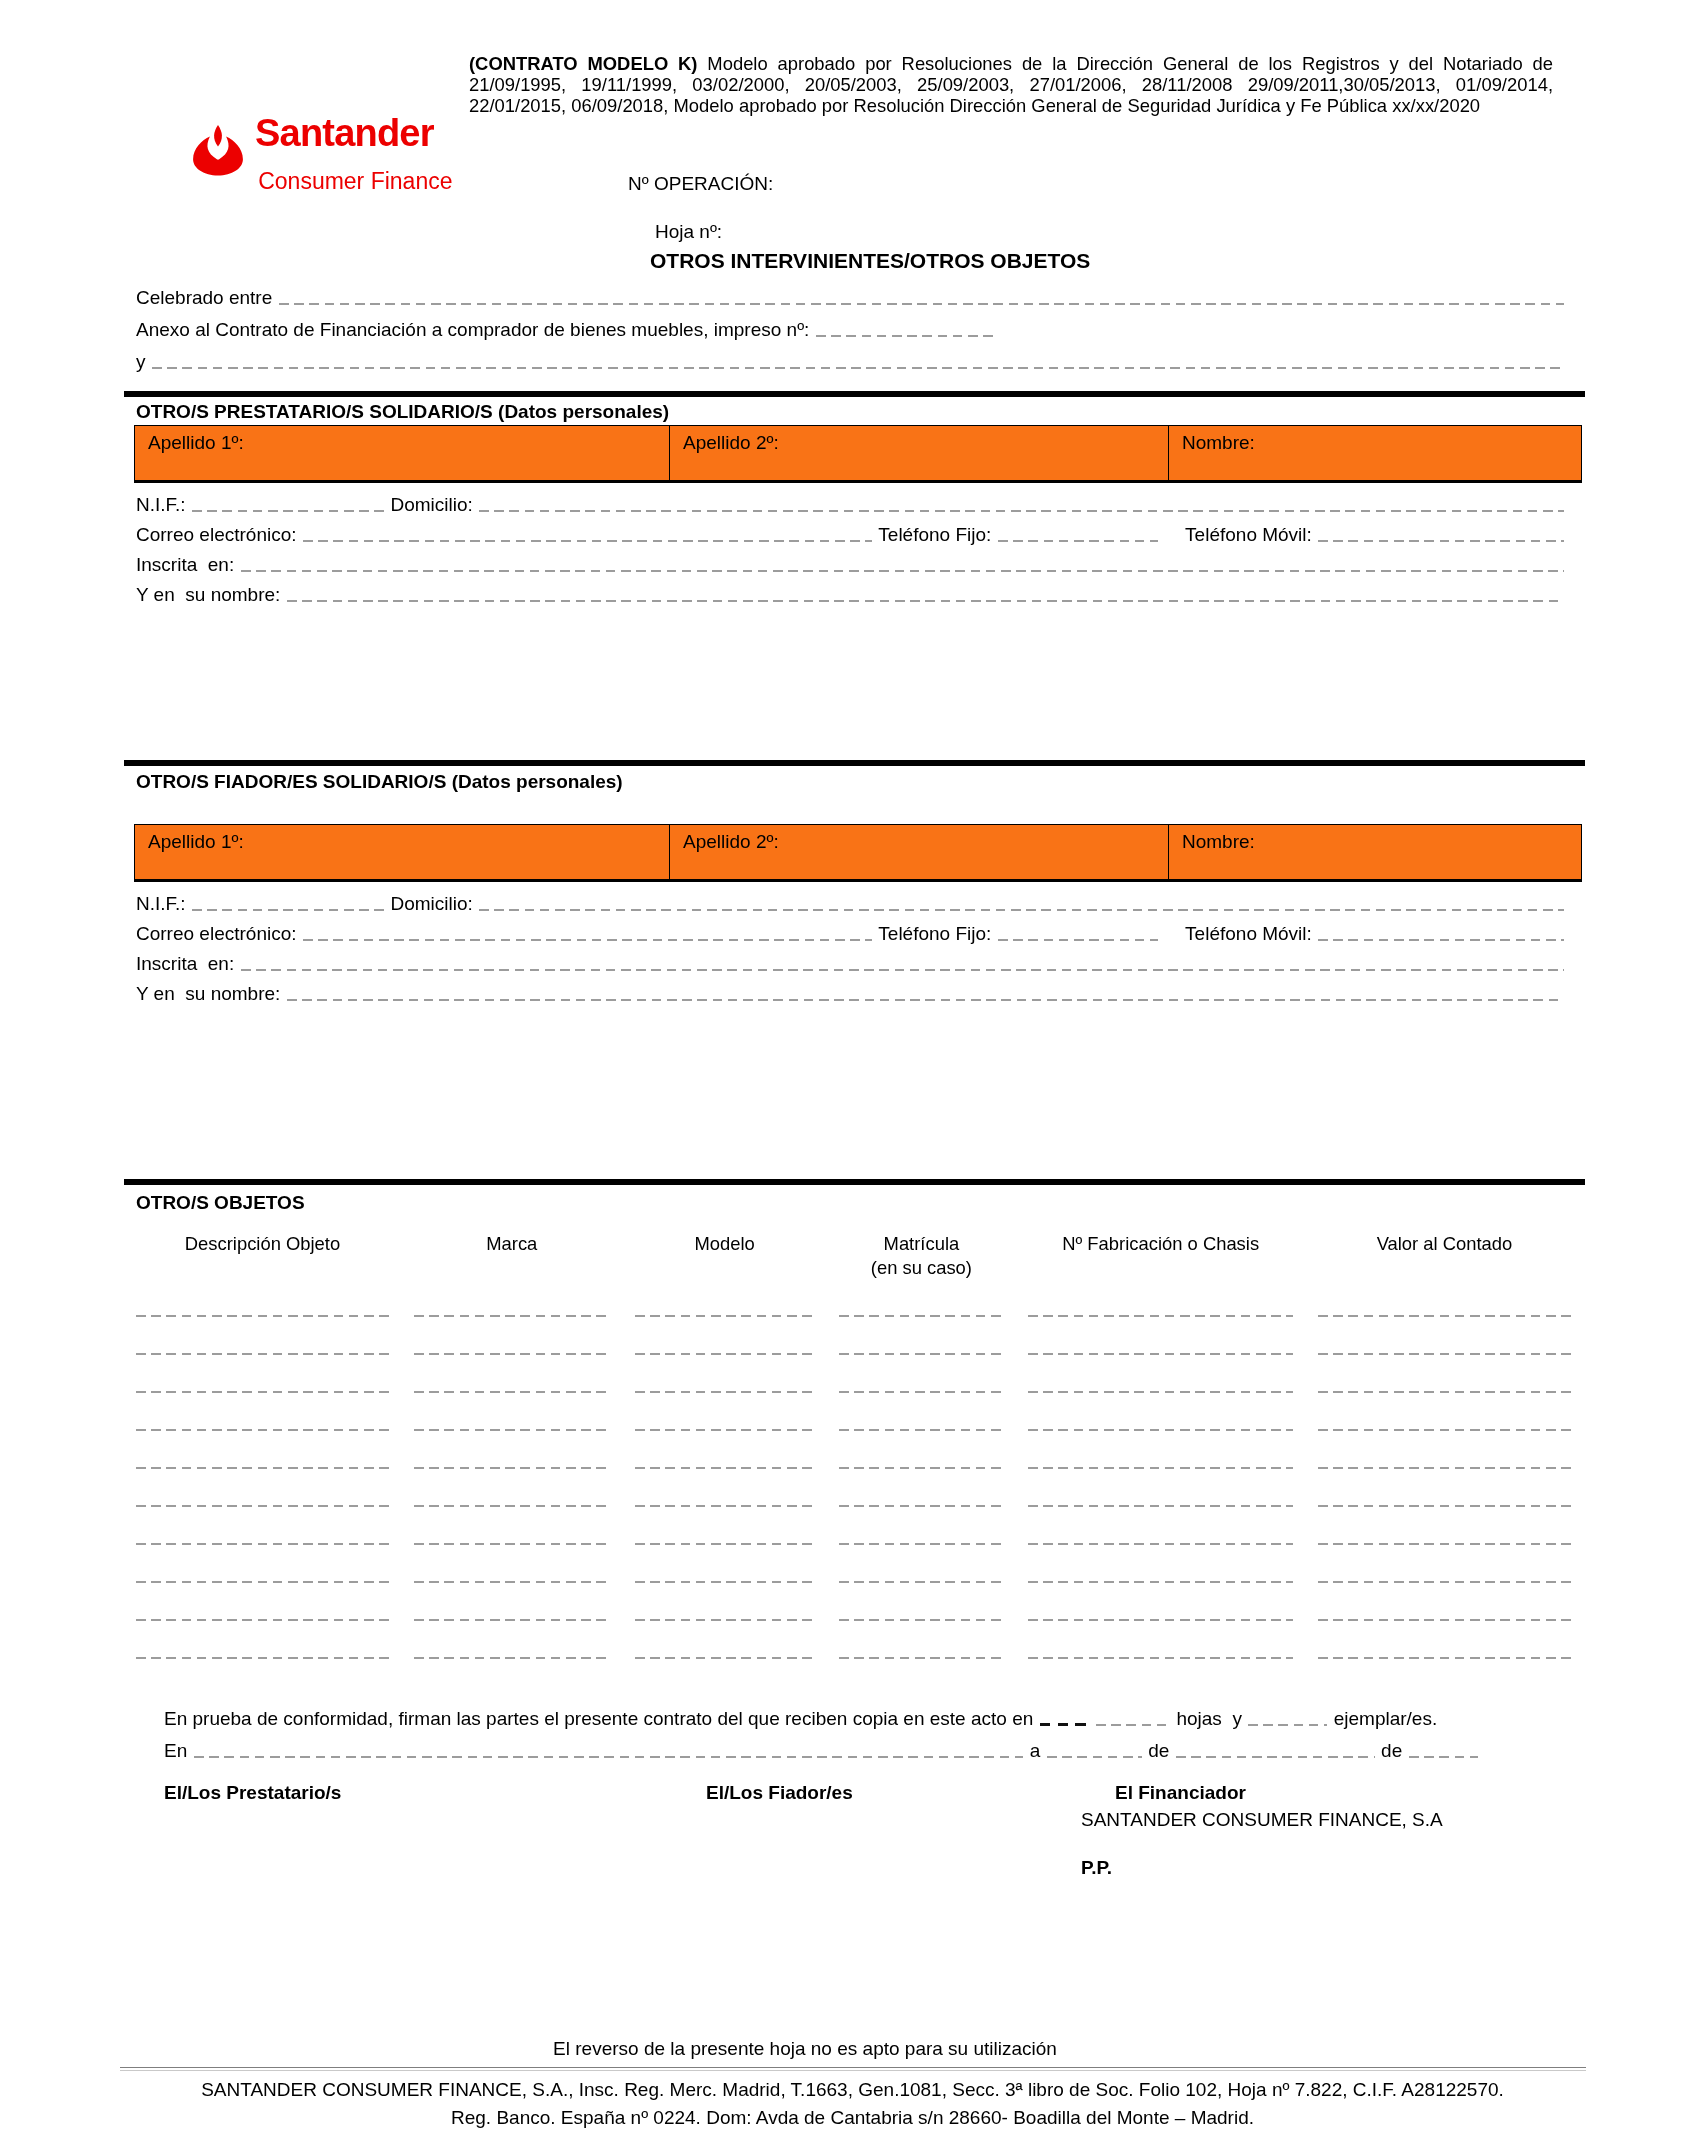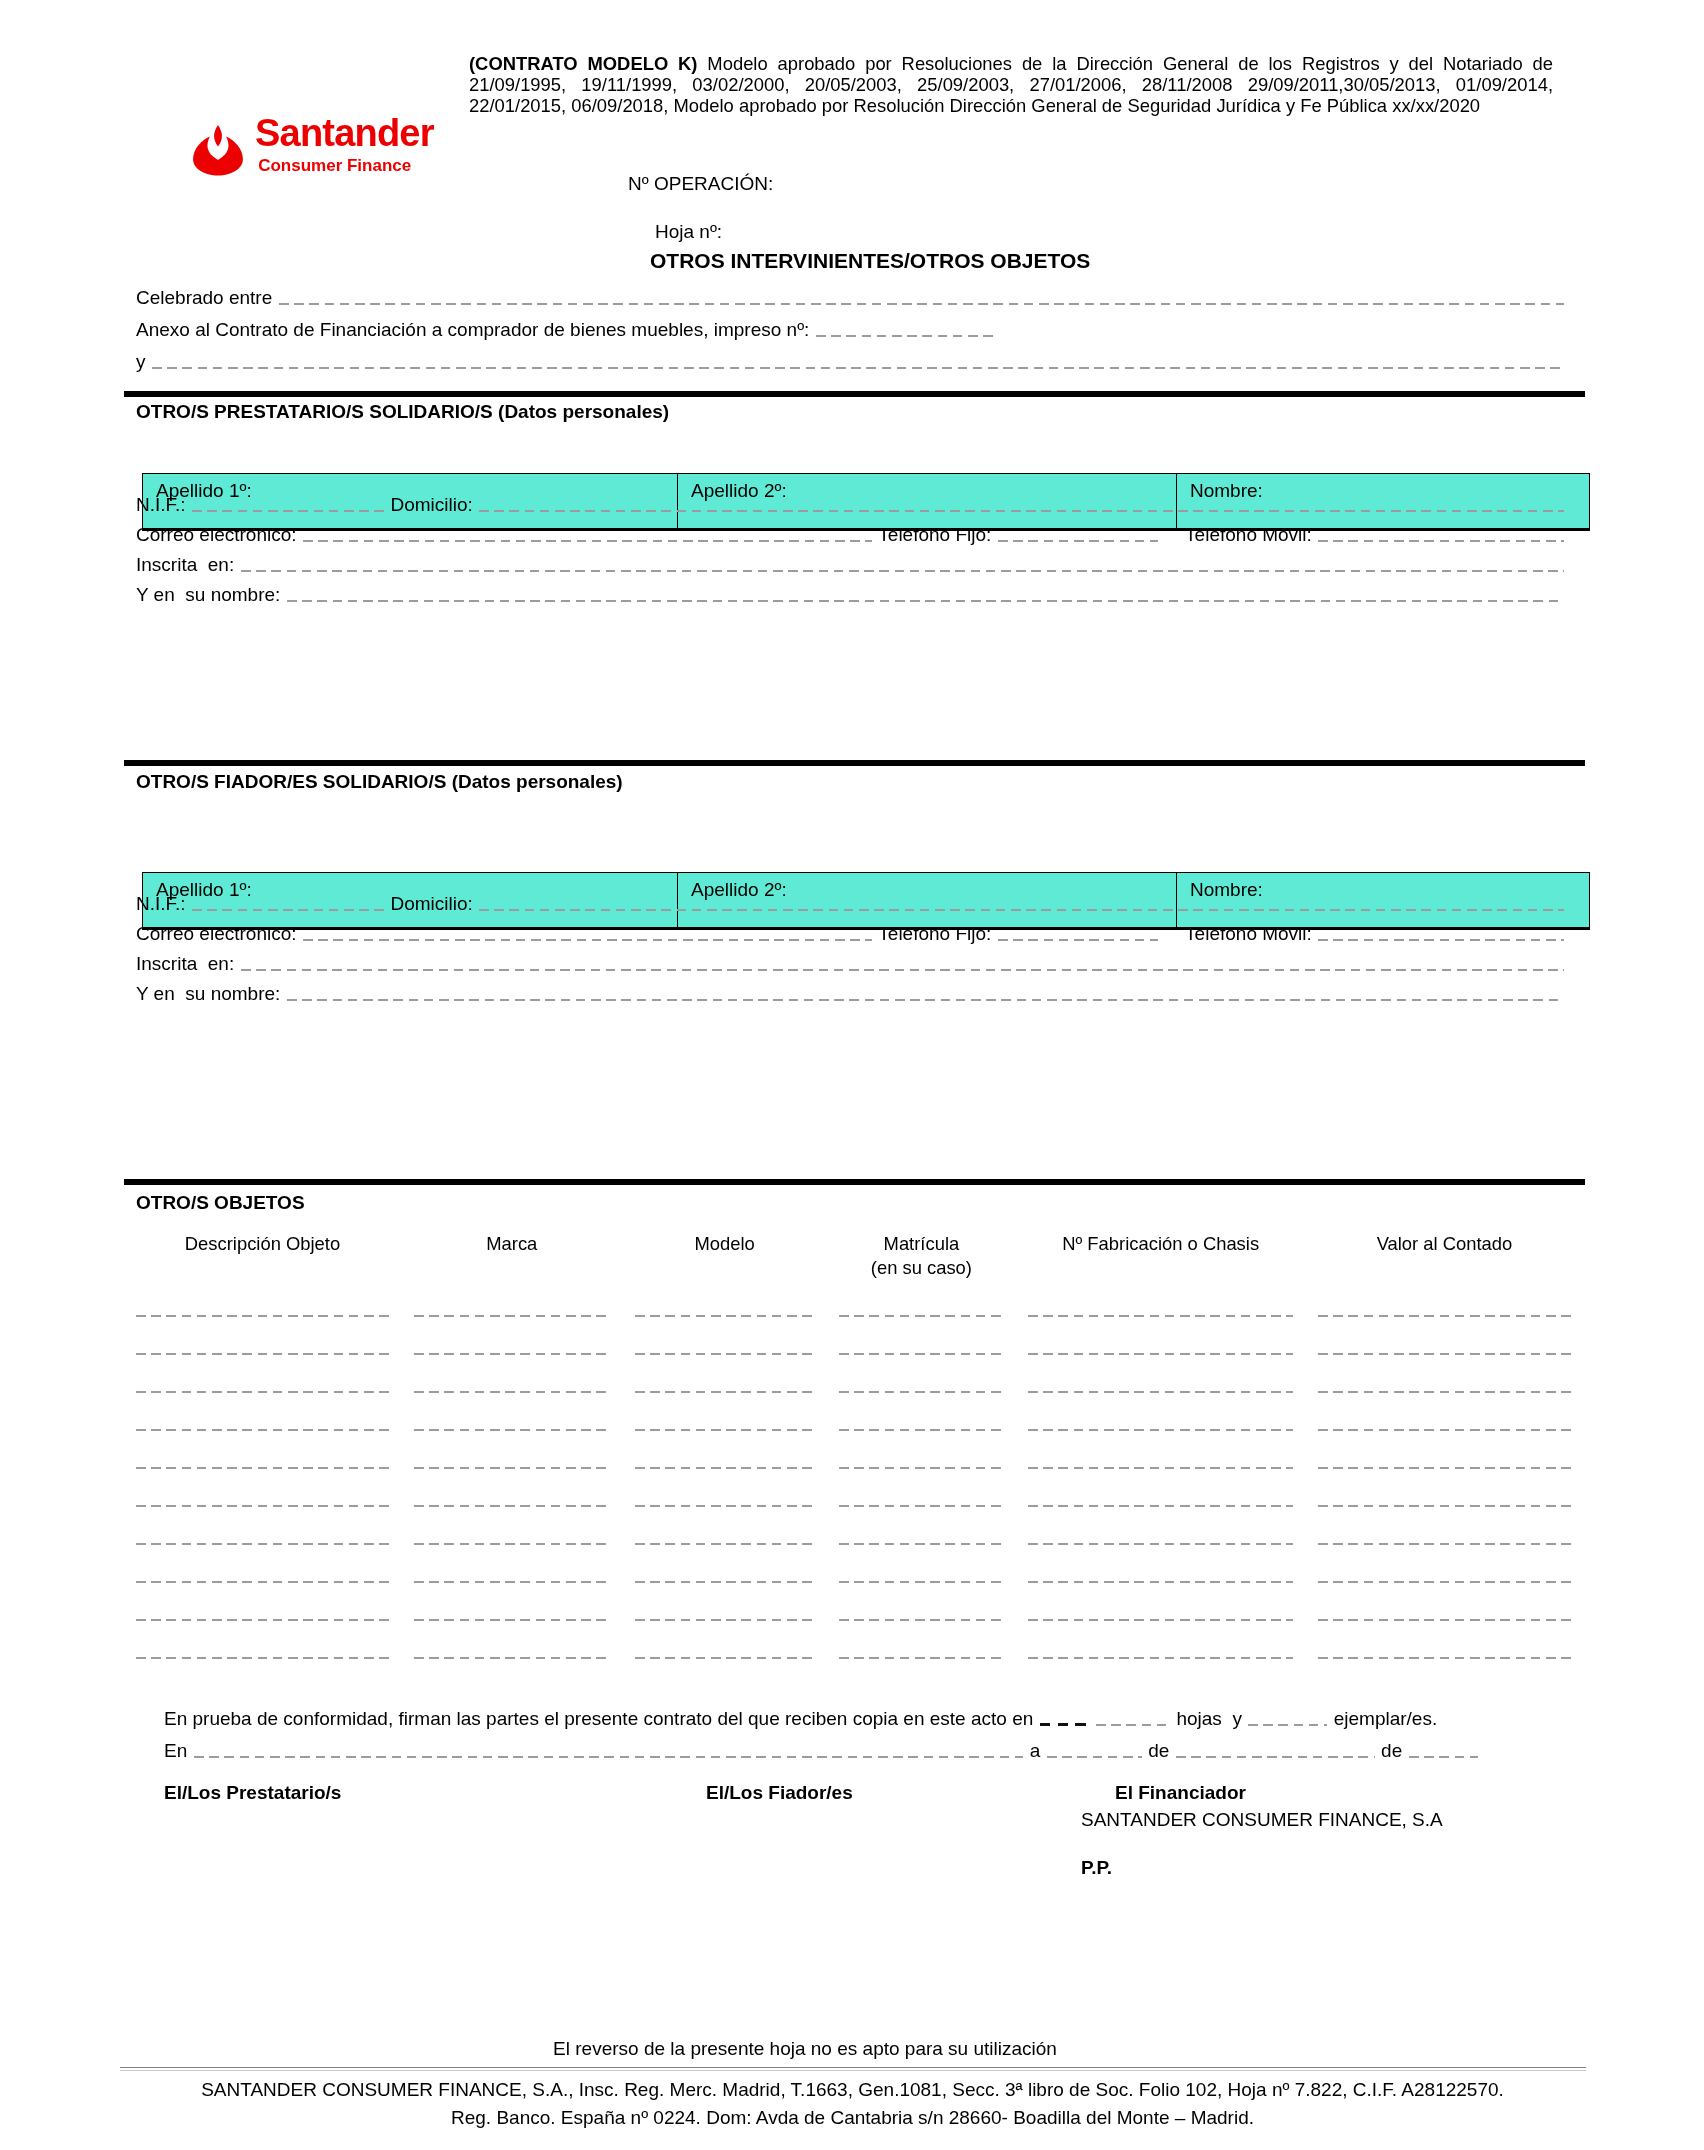--- a/index.html
+++ b/index.html
@@ -12,21 +12,21 @@
     font-size:19px;
     overflow:hidden;
   }
   .b{font-weight:bold;}
 
   
   .logo{position:absolute;left:189px;top:114px;display:flex;align-items:flex-start;}
   .flame{width:58px;height:51px;margin-top:11.2px;}
   .brand-col{margin-left:8px;}
   .brand-name{font-weight:bold;font-size:38px;letter-spacing:-0.8px;line-height:1.0;}
-  .brand-sub{font-size:17px;margin-top:4px;margin-left:3.2px;letter-spacing:0px;font-weight:bold;}
+  .brand-sub{font-size:23px;margin-top:16px;margin-left:3.2px;letter-spacing:0px;}
 
   
   .header-note{position:absolute;left:469px;top:53px;width:1084px;margin:0;
     font-size:18.4px;line-height:21px;text-align:justify;}
   .op-label{position:absolute;left:628px;top:173px;font-size:19px;}
   .hoja-label{position:absolute;left:655px;top:221px;font-size:19px;}
   .doc-title{position:absolute;left:650px;top:249px;font-size:21px;font-weight:bold;}
 
   
   .frow{display:flex;align-items:flex-end;height:30px;}
@@ -43,22 +43,22 @@
   .rule.r1{top:391px;}
   .rule.r2{top:760px;}
   .rule.r3{top:1179px;}
 
   .sec-title{position:absolute;left:136px;font-weight:bold;font-size:19px;text-align:right;}
   .sec-title.s1{top:401px;}
   .sec-title.s2{top:771px;}
   .sec-title.s3{top:1192px;}
 
   
-  .ptable{position:absolute;left:142px;width:1448px;height:58px;display:flex;
-    border:1.6px solid #000;border-bottom:3.2px solid #000;box-sizing:border-box;background:#5eead4;margin-top:48px;}
+  .ptable{position:absolute;left:134px;width:1448px;height:58px;display:flex;
+    border:1.6px solid #000;border-bottom:3.2px solid #000;box-sizing:border-box;background:#f97316;}
   .ptable.t1{top:425px;}
   .ptable.t2{top:824px;}
   .pcell{box-sizing:border-box;padding:6.4px 0 0 13px;}
   .pcell.c1{width:534px;}
   .pcell.c2{width:499px;border-left:1.6px solid #000;}
   .pcell.c3{flex:1;border-left:1.6px solid #000;}
 
   .prows{position:absolute;left:136px;width:1434px;text-align:right;}
   .prows.p1{top:486px;}
   .prows.p2{top:885px;}

